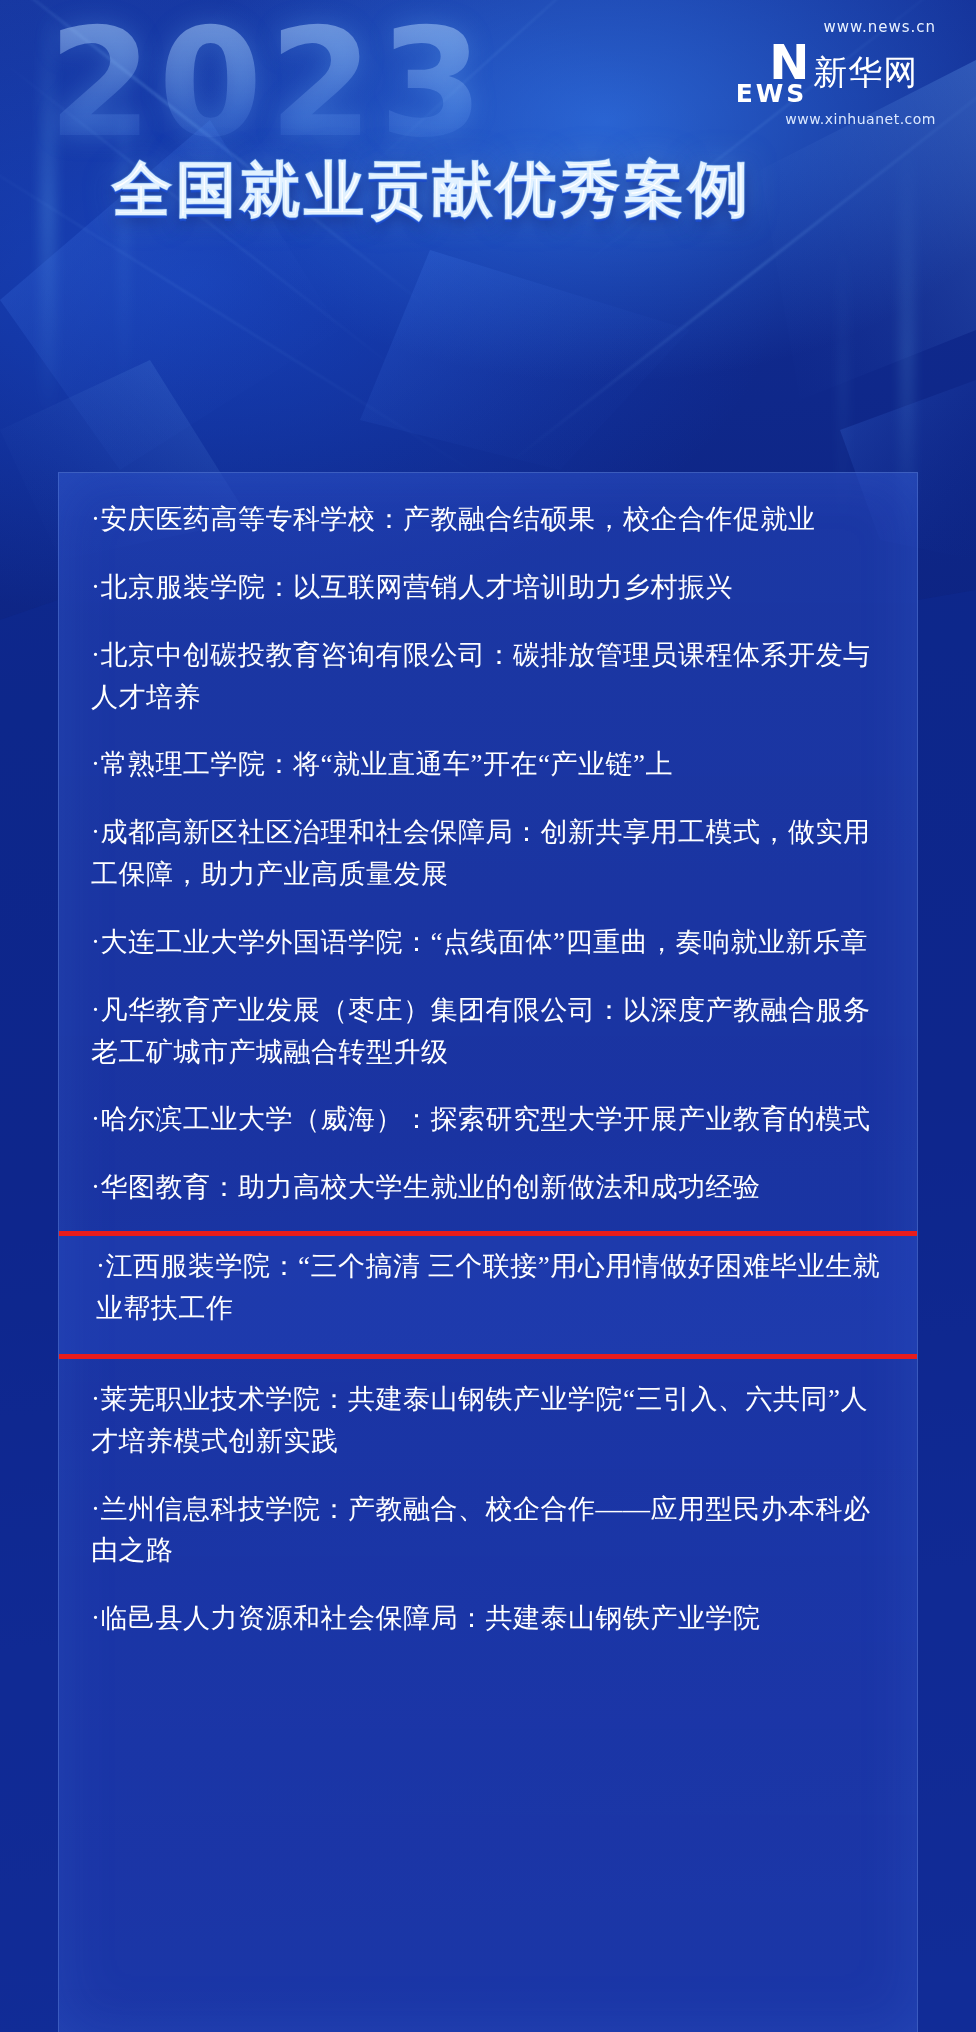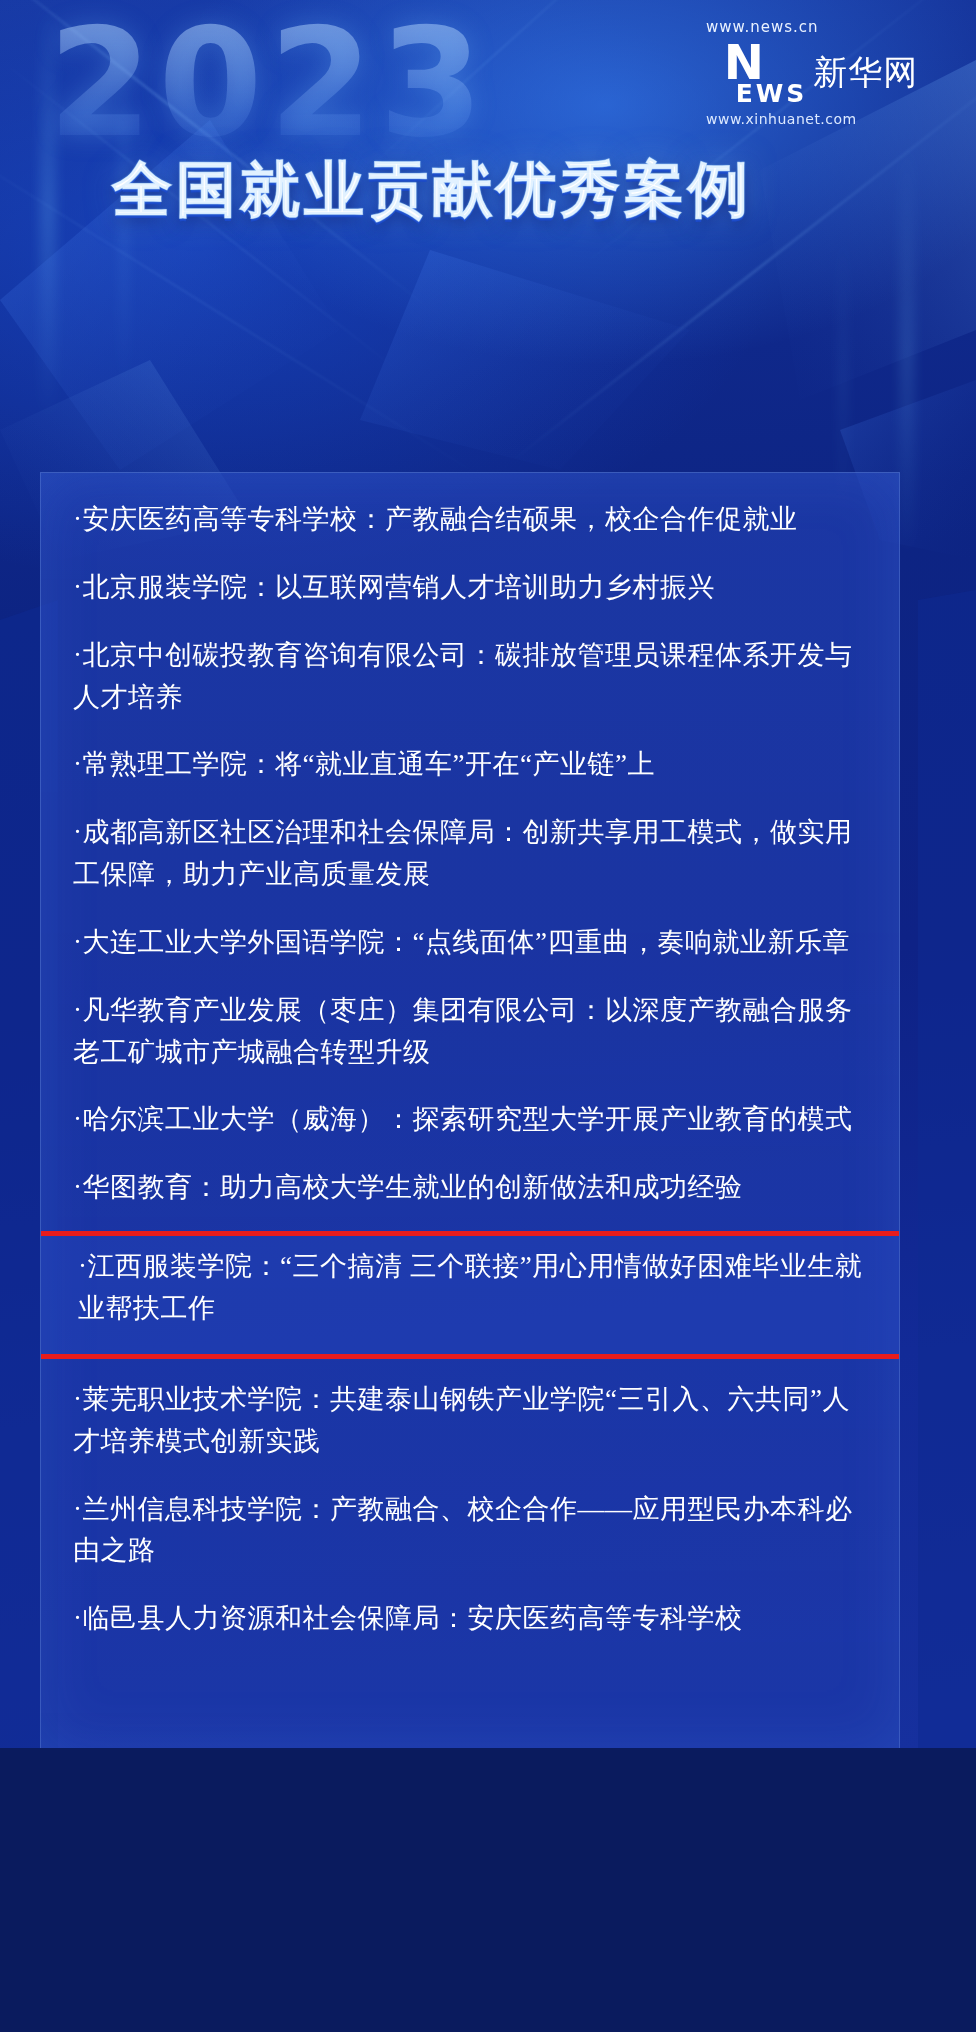--- a/index.html
+++ b/index.html
@@ -11,21 +11,21 @@
     width: 976px;
     height: 2032px;
     font-family: "Liberation Serif", "DejaVu Serif", serif;
     overflow: hidden;
     position: relative;
   }
 
   .poster {
     position: relative;
     width: 976px;
-    height: 1748px;
+    height: 2032px;
     background:
       radial-gradient(ellipse 700px 420px at 62% 6%, rgba(60,140,255,0.55) 0%, rgba(20,50,160,0.0) 62%),
       radial-gradient(ellipse 900px 520px at 20% 14%, rgba(30,90,230,0.45) 0%, rgba(10,30,120,0.0) 65%),
       linear-gradient(175deg, #17379f 0%, #102a8e 16%, #0d2483 34%, #0e2286 56%, #122a97 78%, #16309e 100%);
     overflow: hidden;
   }
 
   
   .streak {
     position: absolute;
@@ -70,21 +70,21 @@
     background-clip: text;
     text-shadow: 0 0 26px rgba(120,190,255,0.25);
   }
 
   
   .logo {
     position: absolute;
     right: 40px;
     top: 18px;
     width: 230px;
-    text-align: left;
+    text-align: right;
     color: #ffffff;
   }
   .logo-top {
     font-family: "DejaVu Sans", sans-serif;
     font-size: 15px;
     letter-spacing: 1px;
     margin-bottom: 4px;
     color: #eaf2ff;
   }
   .logo-main {
@@ -138,21 +138,21 @@
        0 0 2px #7fc4ff,
        0 3px 0 #1b49c9,
        0 6px 16px rgba(10,30,120,0.85),
        0 0 30px rgba(120,190,255,0.55);
     -webkit-text-stroke: 1px rgba(200,230,255,0.55);
   }
 
   
   .panel {
     position: absolute;
-    left: 40px;
+    left: 58px;
     top: 472px;
     width: 860px;
     bottom: 0;
     background: linear-gradient(180deg, rgba(38,70,190,0.55) 0%, rgba(30,58,172,0.62) 100%);
     border-left: 1px solid rgba(140,185,255,0.28);
     border-right: 1px solid rgba(140,185,255,0.28);
     border-top: 1px solid rgba(140,185,255,0.30);
     box-shadow: inset 0 0 60px rgba(90,150,255,0.16);
     padding: 26px 28px 0 28px;
     box-sizing: border-box;
@@ -248,17 +248,17 @@
     <p class="item">·北京中创碳投教育咨询有限公司：碳排放管理员课程体系开发与人才培养</p>
     <p class="item">·常熟理工学院：将“就业直通车”开在“产业链”上</p>
     <p class="item">·成都高新区社区治理和社会保障局：创新共享用工模式，做实用工保障，助力产业高质量发展</p>
     <p class="item">·大连工业大学外国语学院：“点线面体”四重曲，奏响就业新乐章</p>
     <p class="item">·凡华教育产业发展（枣庄）集团有限公司：以深度产教融合服务老工矿城市产城融合转型升级</p>
     <p class="item">·哈尔滨工业大学（威海）：探索研究型大学开展产业教育的模式</p>
     <p class="item">·华图教育：助力高校大学生就业的创新做法和成功经验</p>
     <p class="item highlight">·江西服装学院：“三个搞清 三个联接”用心用情做好困难毕业生就业帮扶工作</p>
     <p class="item">·莱芜职业技术学院：共建泰山钢铁产业学院“三引入、六共同”人才培养模式创新实践</p>
     <p class="item">·兰州信息科技学院：产教融合、校企合作——应用型民办本科必由之路</p>
-    <p class="item">·临邑县人力资源和社会保障局：安庆医药高等专科学校</p>
+    <p class="item">·临邑县人力资源和社会保障局：共建泰山钢铁产业学院</p>
     <div class="fade-bottom"></div>
   </div>
 
 </div>
 
 </body></html>

